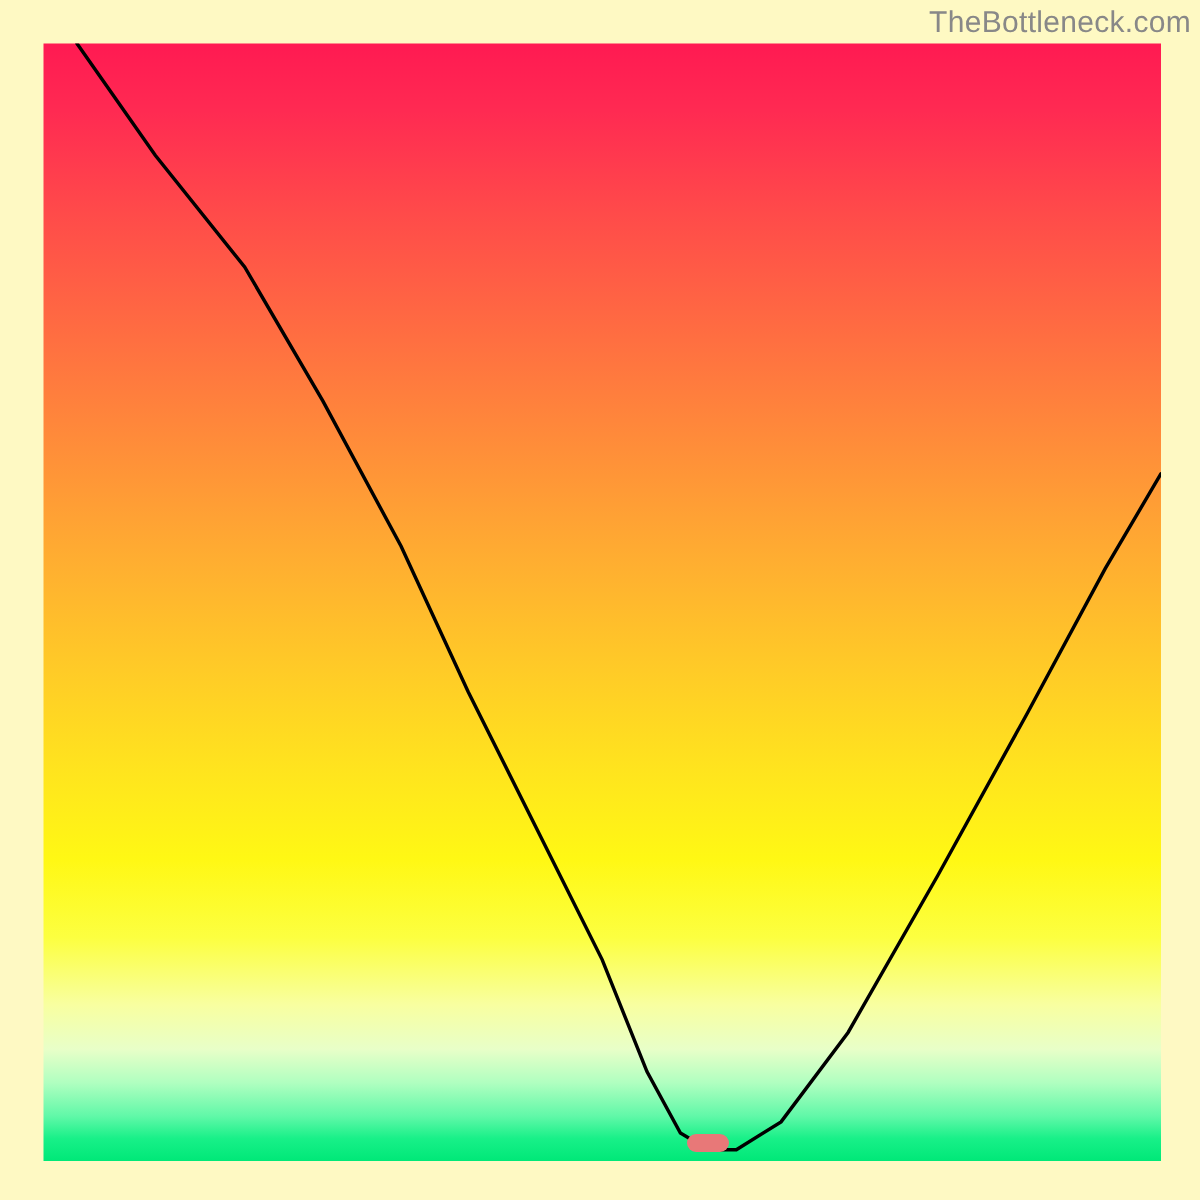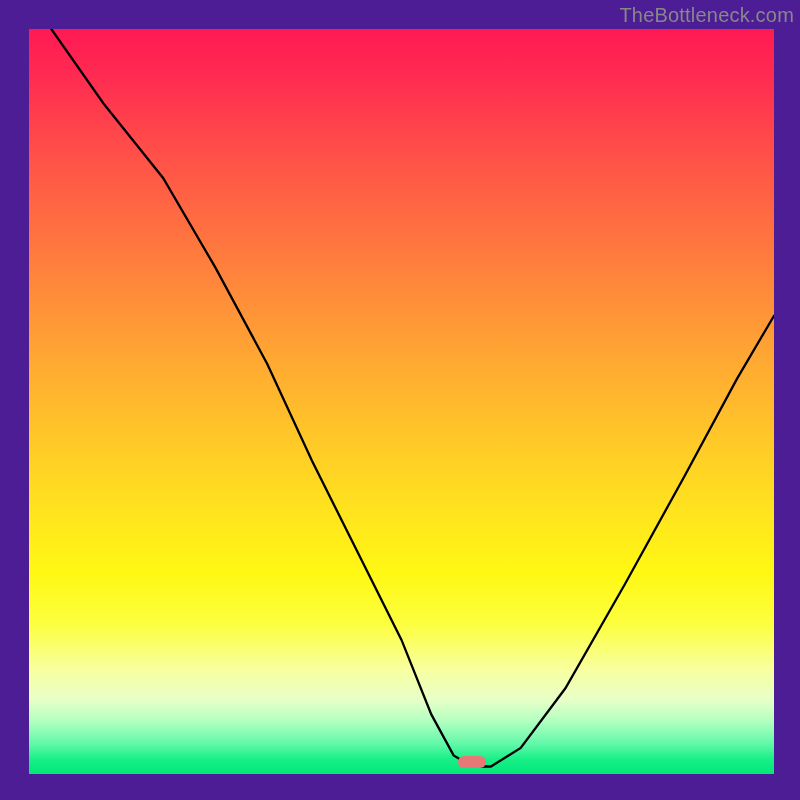--- a/index.html
+++ b/index.html
@@ -8,21 +8,21 @@
     width: 800px;
     height: 800px;
     background: #000;
     overflow: hidden;
     font-family: Arial, sans-serif;
   }
   .container {
     position: relative;
     width: 800px;
     height: 800px;
-    background: #4c1d95;
+    background: #fef9c3;
   }
   .plot-area {
     position: absolute;
     left: 29px;
     top: 29px;
     width: 745px;
     height: 745px;
     background: linear-gradient(to bottom,
       #ff1a52 0%,
       #ff2a52 6%,

